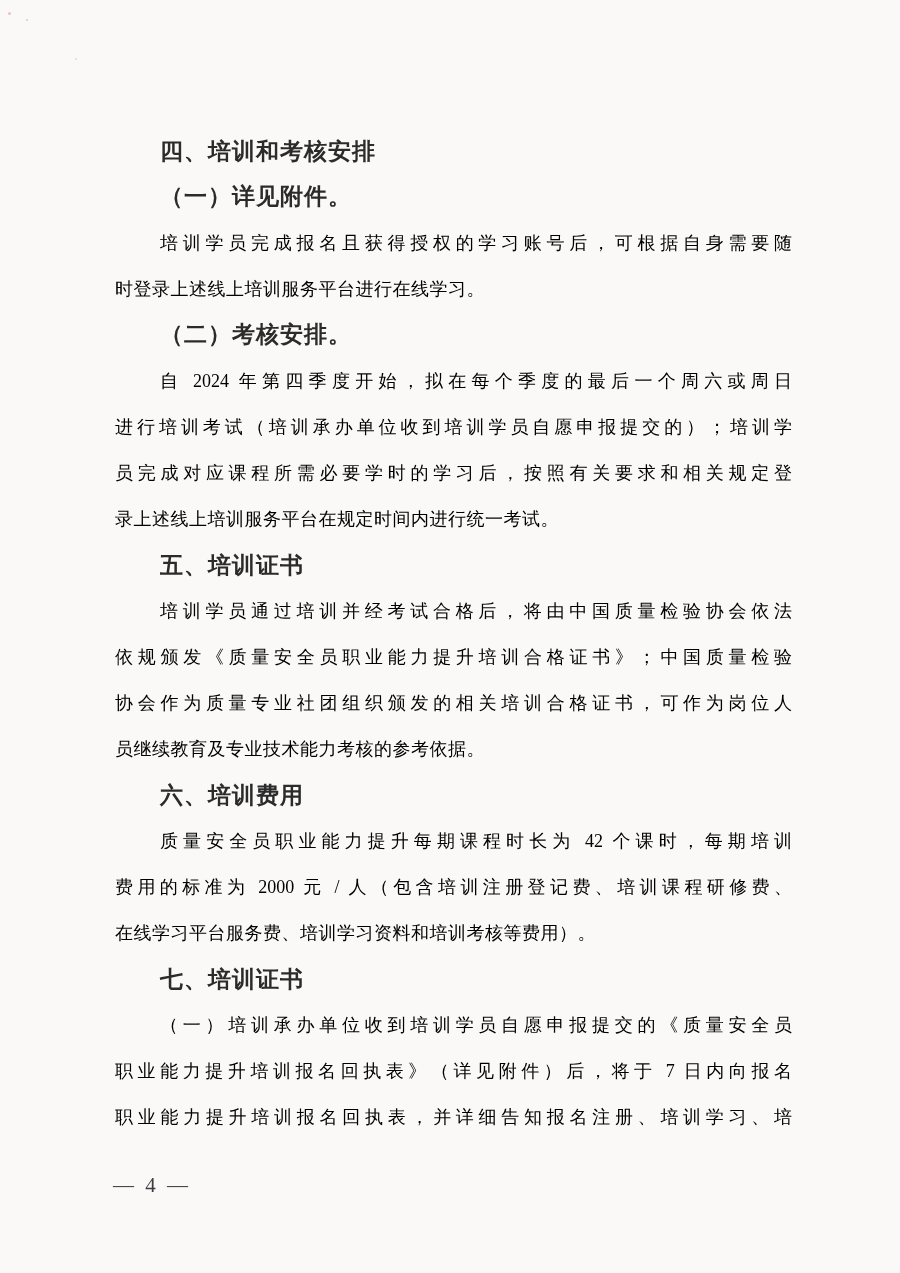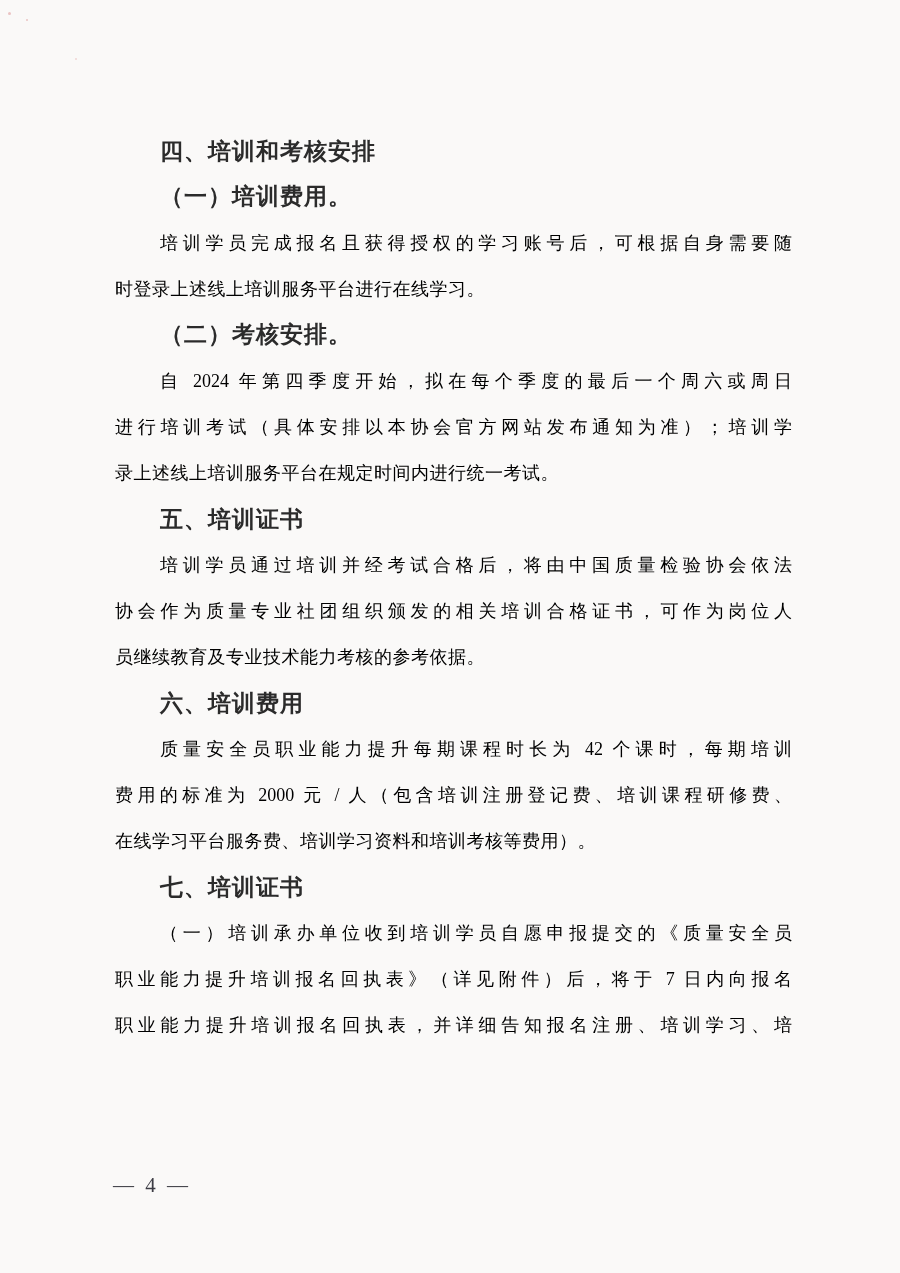--- a/index.html
+++ b/index.html
@@ -76,29 +76,31 @@
 </head>
 <body>
 
 <div class="page">
   <span class="speck s1"></span>
   <span class="speck s2"></span>
   <span class="speck s3"></span>
 
   <div class="doc-body">
       <div class="line h1">四、培训和考核安排</div>
-      <div class="line h2">（一）培训费用。</div>
+      <div class="line h2">（一）详见附件。</div>
       <div class="line first fill">培训学员完成报名且获得授权的学习账号后，可根据自身需要随</div>
       <div class="line">时登录上述线上培训服务平台进行在线学习。</div>
       <div class="line h2">（二）考核安排。</div>
       <div class="line first fill">自 2024 年第四季度开始，拟在每个季度的最后一个周六或周日</div>
-      <div class="line fill">进行培训考试（具体安排以本协会官方网站发布通知为准）；培训学</div>
+      <div class="line fill">进行培训考试（培训承办单位收到培训学员自愿申报提交的）；培训学</div>
+      <div class="line fill">员完成对应课程所需必要学时的学习后，按照有关要求和相关规定登</div>
       <div class="line">录上述线上培训服务平台在规定时间内进行统一考试。</div>
       <div class="line h1">五、培训证书</div>
       <div class="line first fill">培训学员通过培训并经考试合格后，将由中国质量检验协会依法</div>
+      <div class="line fill">依规颁发《质量安全员职业能力提升培训合格证书》；中国质量检验</div>
       <div class="line fill">协会作为质量专业社团组织颁发的相关培训合格证书，可作为岗位人</div>
       <div class="line">员继续教育及专业技术能力考核的参考依据。</div>
       <div class="line h1">六、培训费用</div>
       <div class="line first fill">质量安全员职业能力提升每期课程时长为 42 个课时，每期培训</div>
       <div class="line fill">费用的标准为 2000 元 / 人（包含培训注册登记费、培训课程研修费、</div>
       <div class="line">在线学习平台服务费、培训学习资料和培训考核等费用）。</div>
       <div class="line h1">七、培训证书</div>
       <div class="line first fill">（一）培训承办单位收到培训学员自愿申报提交的《质量安全员</div>
       <div class="line fill">职业能力提升培训报名回执表》（详见附件）后，将于 7 日内向报名</div>
       <div class="line fill">职业能力提升培训报名回执表，并详细告知报名注册、培训学习、培</div>

